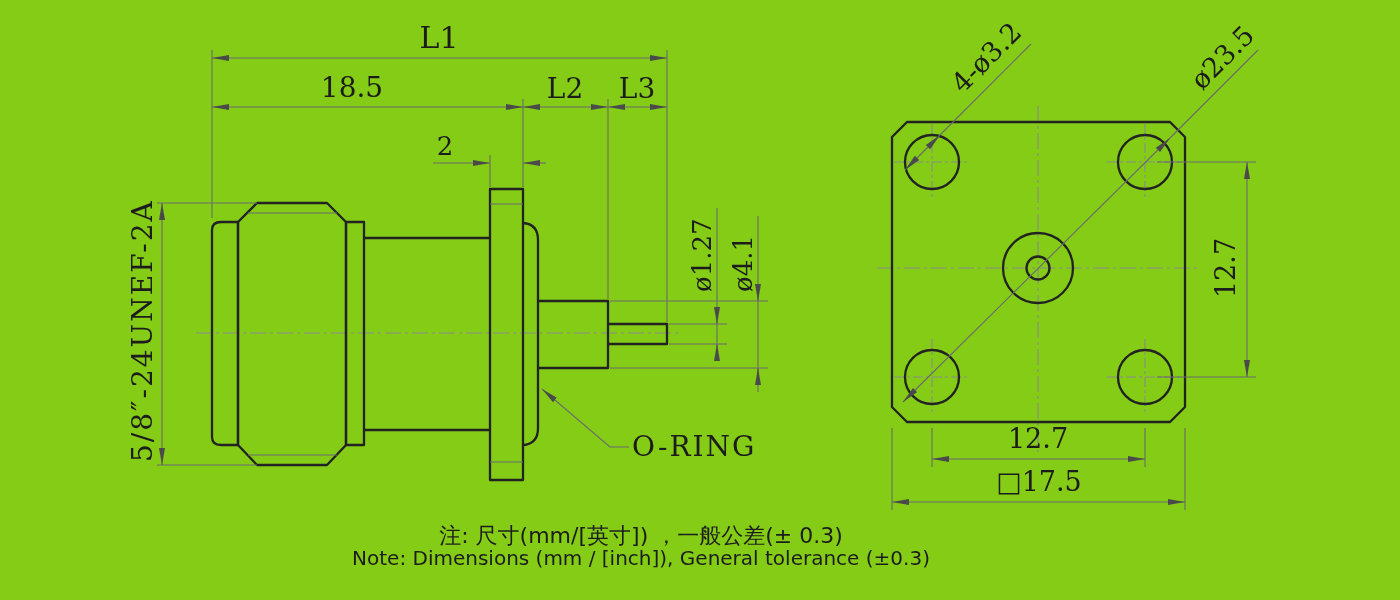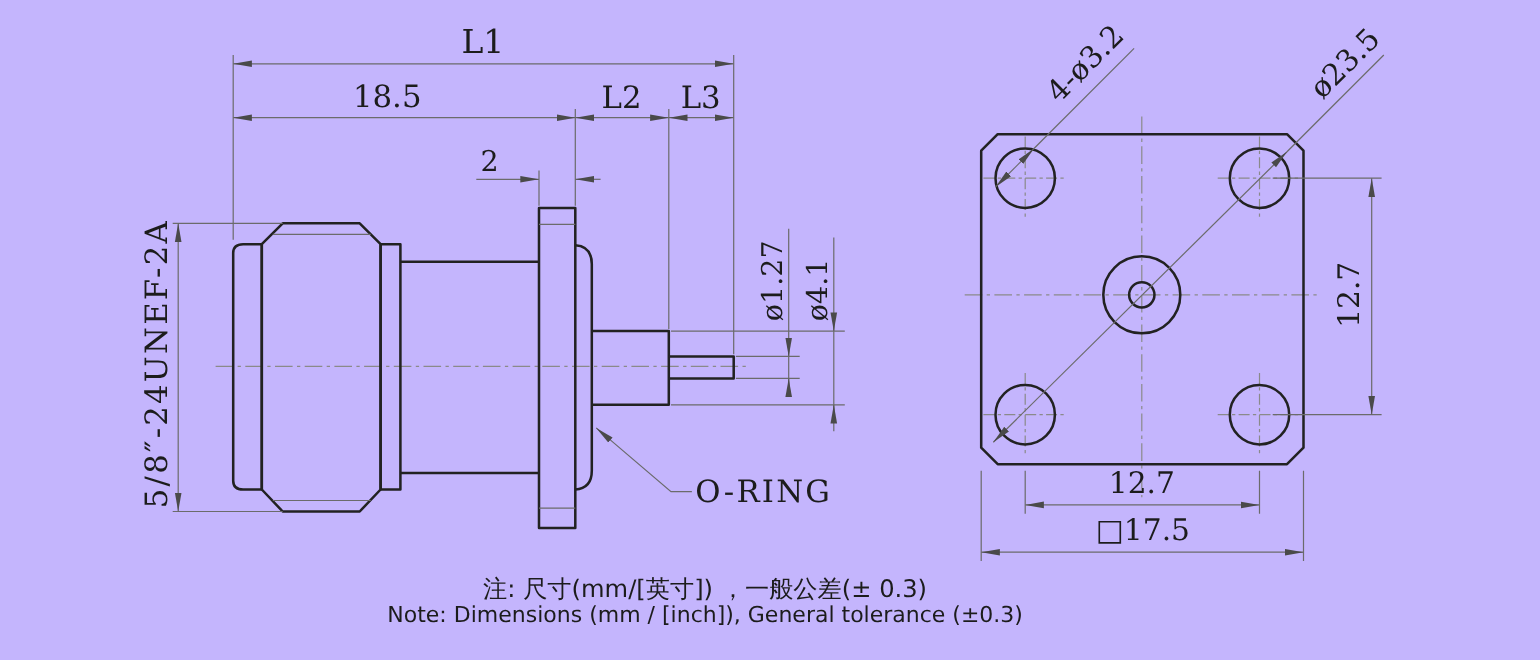--- a/index.html
+++ b/index.html
@@ -1,16 +1,16 @@
 <!DOCTYPE html>
 <html><head>
 <meta charset="utf-8">
 <style>
   html,body{margin:0;padding:0;background:#ffffff;}
-  .stage{position:relative;width:1400px;height:600px;background:#c4b5fd;overflow:hidden;}
+  .stage{position:relative;width:1400px;height:600px;background:#84cc16;overflow:hidden;}
   svg{display:block;}
   .outline{stroke:#222222;stroke-width:2.3;fill:none;stroke-linejoin:round;}
   .thin{stroke:#6b6b6b;stroke-width:1.1;fill:none;}
   .dim{stroke:#6b6b6b;stroke-width:1.1;fill:none;}
   .cl{stroke:#8a8a8a;stroke-width:1.1;fill:none;stroke-dasharray:16 4 3 4;}
   .clsmall{stroke:#8a8a8a;stroke-width:1.1;fill:none;stroke-dasharray:10 3 3 3;}
   .cadtext{font-family:"DejaVu Serif","Liberation Serif",serif;fill:#1c1c1c;}
   .notetext{font-family:"DejaVu Sans","Liberation Sans",sans-serif;fill:#1c1c1c;}
   .f30{font-size:30px;} .f28{font-size:28px;} .f27{font-size:27px;} .f26{font-size:26px;}
   .f22{font-size:22px;} .f20{font-size:20px;}

